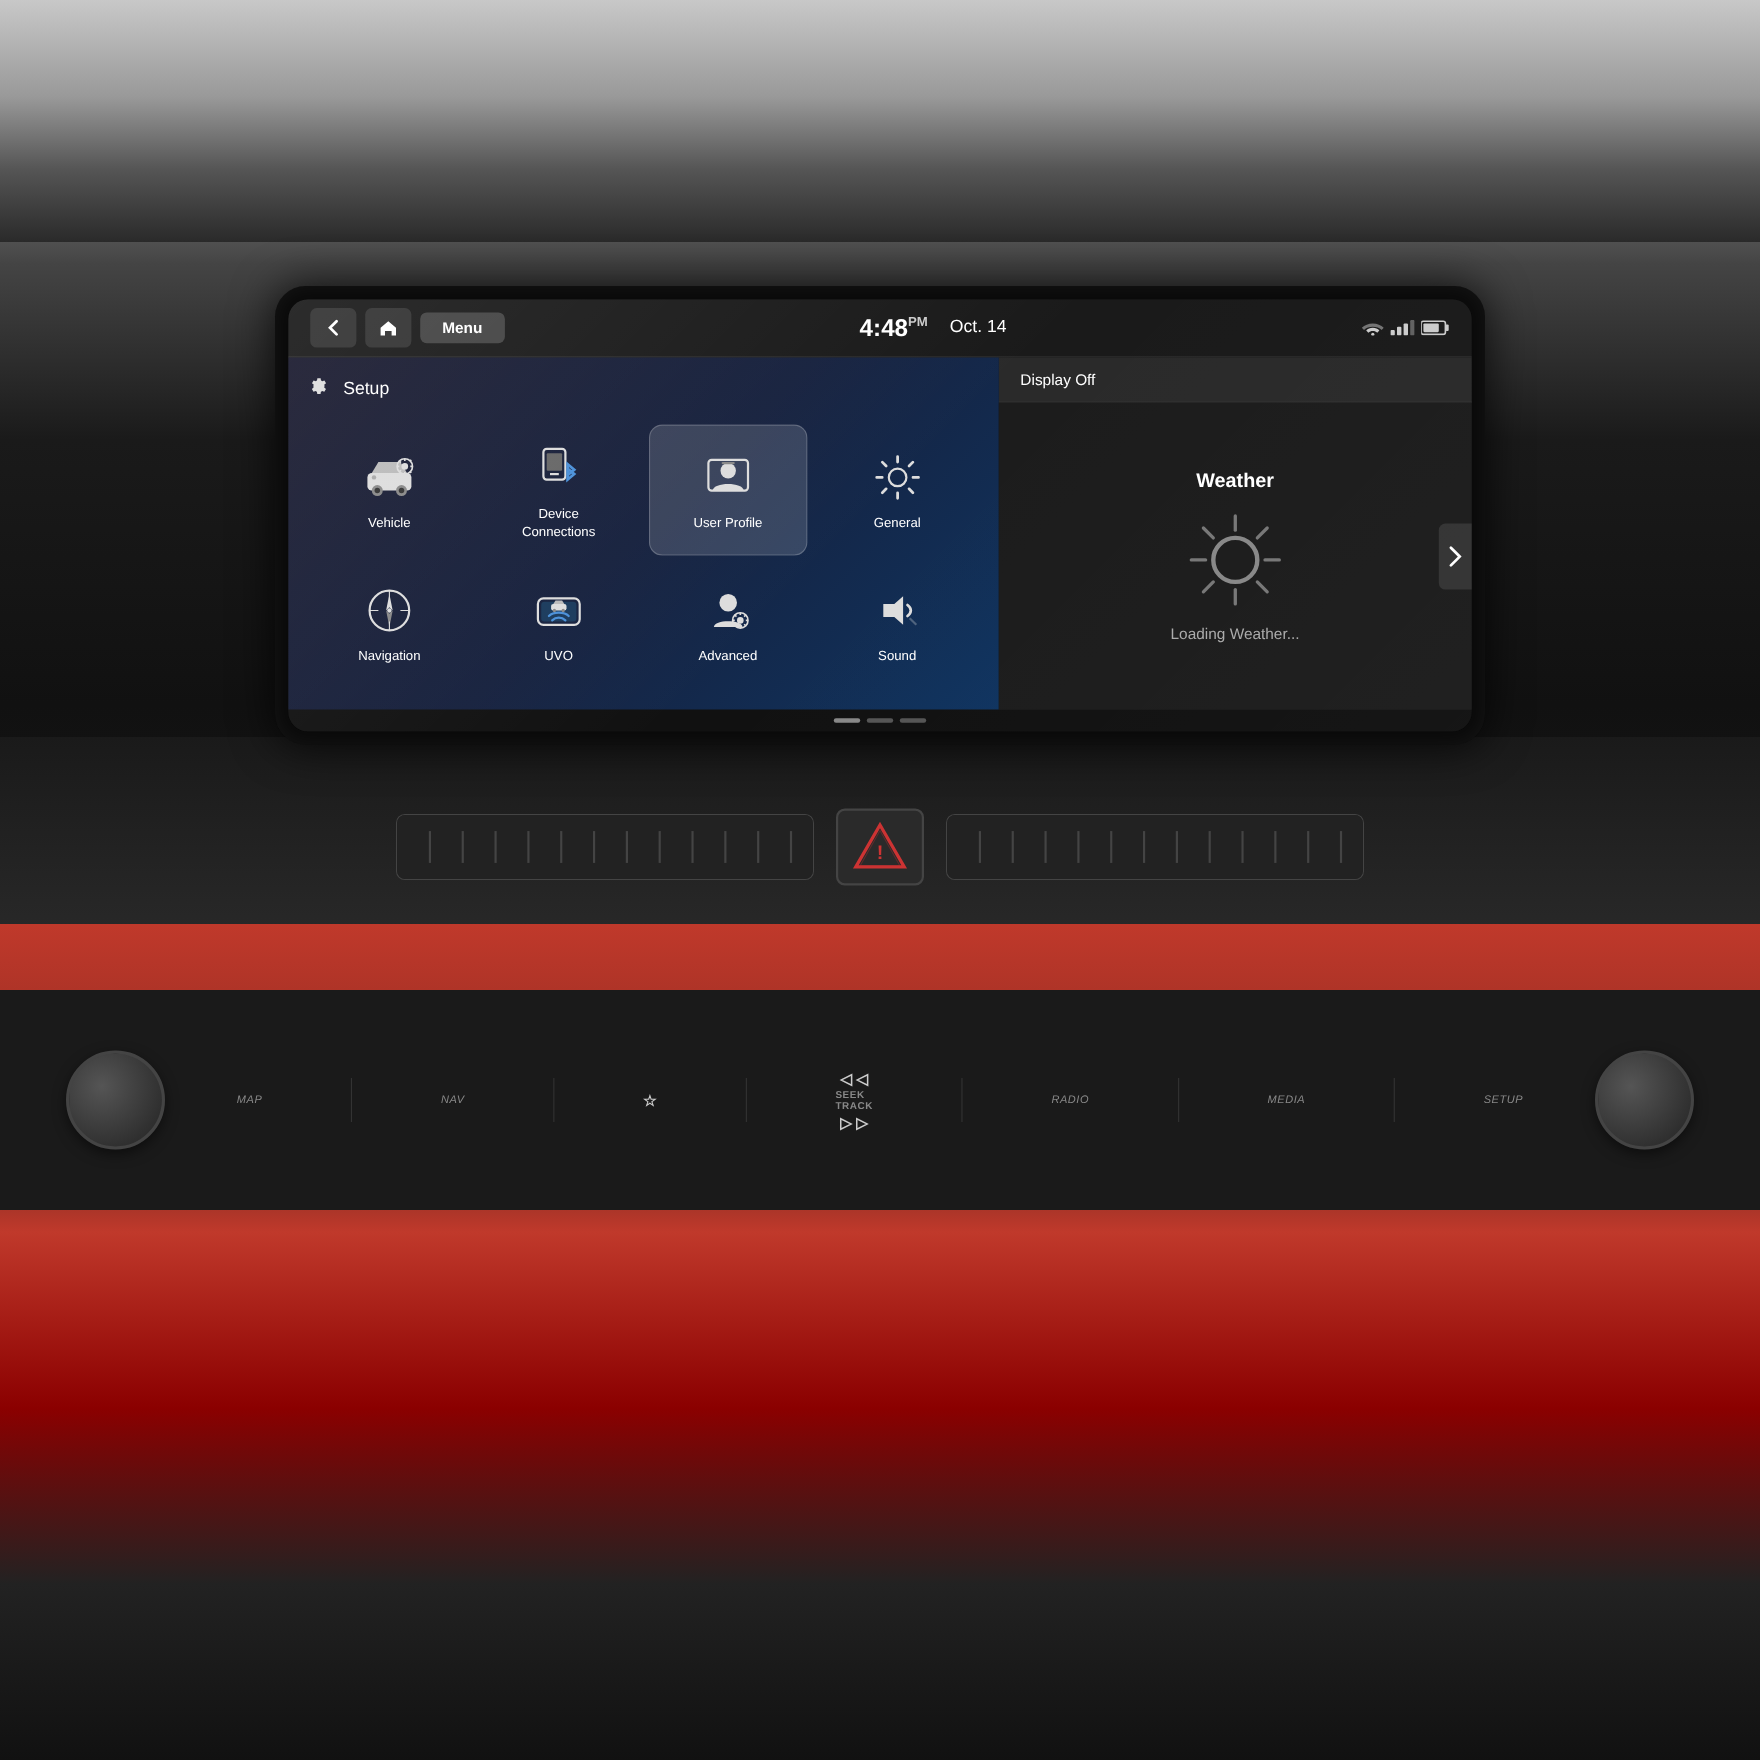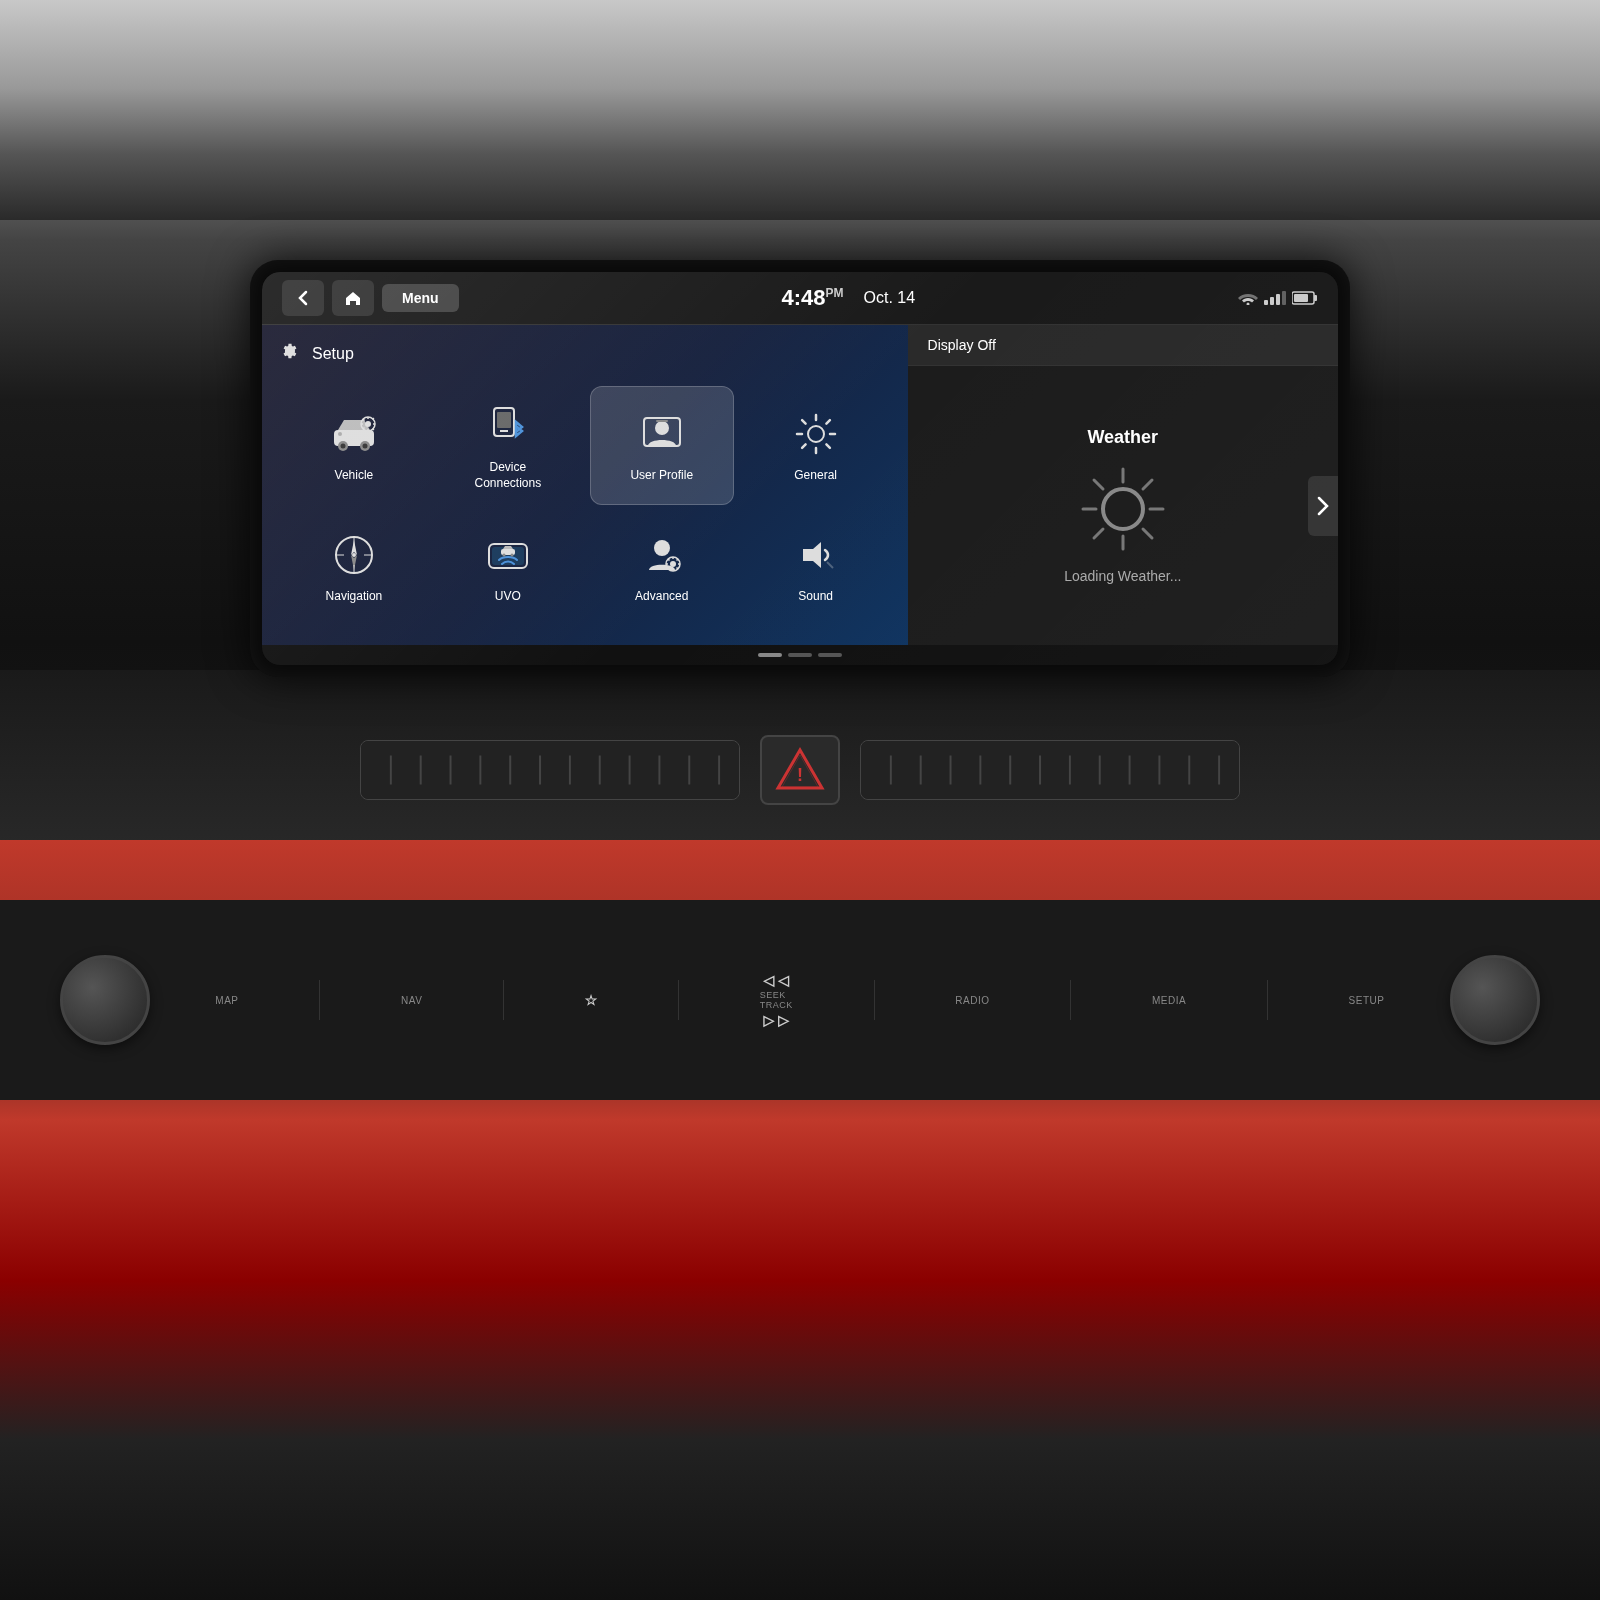--- a/index.html
+++ b/index.html
@@ -378,20 +378,21 @@
       gap: 6px;
       cursor: pointer;
       color: #ccc;
     }
 
     .ctrl-btn-label {
       font-size: 10px;
       color: #888;
       text-transform: uppercase;
       letter-spacing: 0.5px;
+      font-style: italic;
     }
 
     .ctrl-btn-icon {
       font-size: 14px;
       color: #ccc;
       font-weight: bold;
     }
 
     .ctrl-divider {
       width: 1px;
@@ -404,20 +405,21 @@
       display: flex;
       flex-direction: column;
       align-items: center;
       gap: 2px;
     }
 
     .seek-label {
       font-size: 9px;
       color: #888;
       letter-spacing: 0.5px;
+      font-weight: bold;
     }
 
     
     .glass-overlay {
       position: absolute;
       top: 0; left: 0; right: 0; bottom: 0;
       background: linear-gradient(135deg, rgba(255,255,255,0.08) 0%, transparent 50%, rgba(255,255,255,0.02) 100%);
       border-radius: 18px;
       pointer-events: none;
     }

